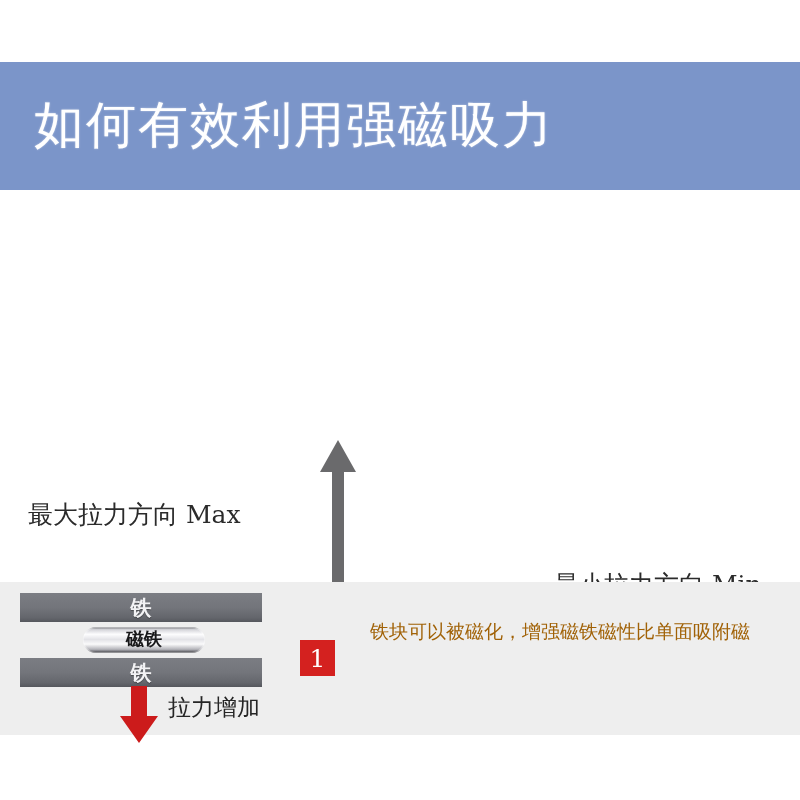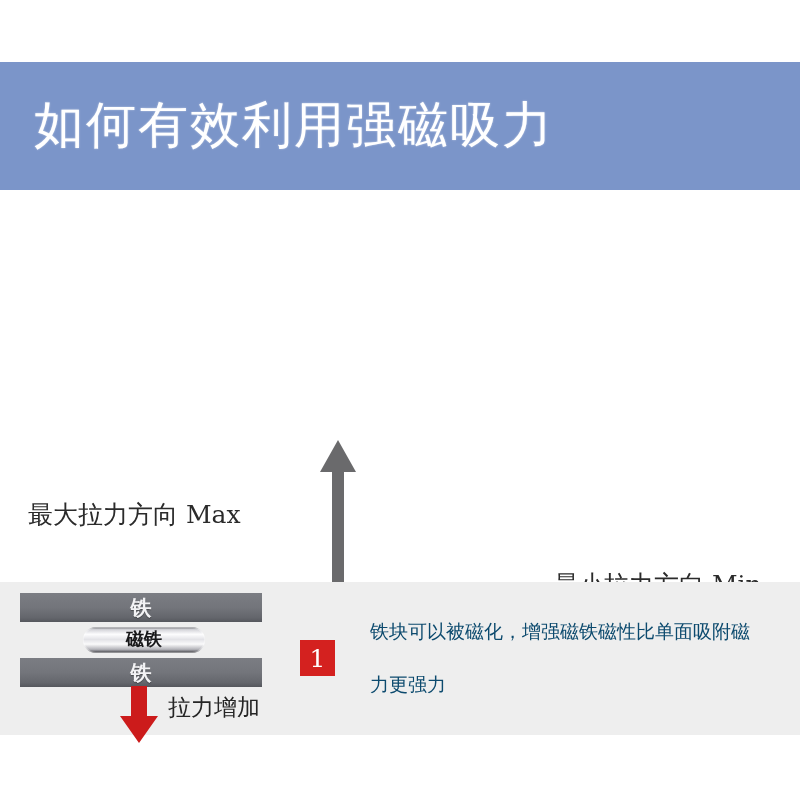--- a/index.html
+++ b/index.html
@@ -250,21 +250,21 @@
     justify-content: center;
     line-height: 1;
   }
 
   
   #desc-block {
     position: absolute;
     left: 370px;
     top: 40px;
     width: 420px;
-    color: #0c4a6e;
+    color: #a16207;
     font-size: 19px;
     font-family: "DejaVu Serif", "Liberation Serif", serif;
     line-height: 1;
   }
   #desc-block .desc-line { white-space: nowrap; display: block; }
   #desc-block .desc-line-1 { margin-bottom: 34px; }
 </style>
 </head>
 <body>
 
@@ -312,15 +312,14 @@
   <svg id="arrow-down-red" viewBox="0 0 42 58">
     <polygon points="13,0 29,0 29,30 40,30 21,57 2,30 13,30" fill="#cc1b1b"></polygon>
   </svg>
 
   <div id="label-pull">拉力增加</div>
 
   <div id="badge-1">1</div>
 
   <div id="desc-block">
     <span class="desc-line desc-line-1">铁块可以被磁化，增强磁铁磁性比单面吸附磁</span>
-    <span class="desc-line desc-line-2">力更强力</span>
   </div>
 </div>
 
 </body></html>

